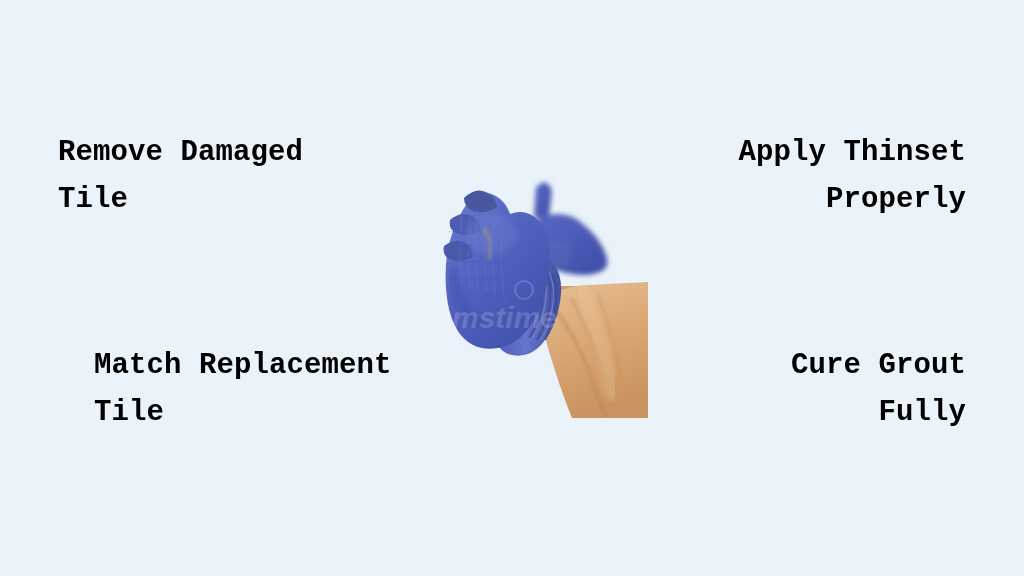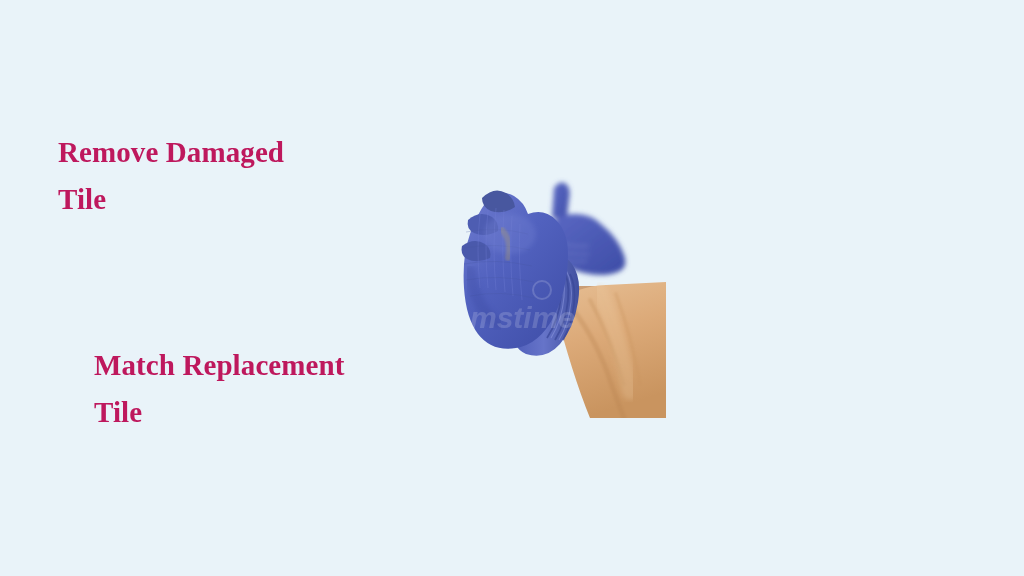--- a/index.html
+++ b/index.html
@@ -16,40 +16,40 @@
   #slide {
     position: relative;
     width: 1024px;
     height: 576px;
     background: #e9f3f9;
   }
 
   
   .callout {
     position: absolute;
-    color: #be185d;
-    font-family: Liberation Serif, serif;
+    color: #000000;
+    font-family: Liberation Mono, monospace;
     font-weight: bold;
     font-size: 29px;
     line-height: 47px;
     letter-spacing: 0.1px;
     white-space: pre-line;
   }
   .callout.left  { left: 58px;  text-align: left;  width: 400px; }
   .callout.right { right: 58px; text-align: right; width: 400px; }
 
   #label-remove-damaged-tile    { top: 129px; }
   #label-apply-thinset-properly { top: 129px; }
   #label-match-replacement-tile { top: 342px; margin-left: 36px; }
   #label-cure-grout-fully       { top: 342px; }
 
   
   #photo {
     position: absolute;
-    left: 450px;
+    left: 432px;
     top: 168px;
     width: 216px;
     height: 250px;
   }
   #photo svg { display: block; width: 100%; height: 100%; }
 
   .wm {
     font-family: "Liberation Sans", sans-serif;
     font-weight: bold;
     font-style: italic;
@@ -58,24 +58,28 @@
   }
 </style>
 </head>
 <body>
 
 <div id="slide">
 
   <div class="callout left" id="label-remove-damaged-tile">Remove Damaged
 Tile</div>
 
+  <div class="callout right" id="label-apply-thinset-properly">Apply Thinset
+Properly</div>
 
   <div class="callout left" id="label-match-replacement-tile">Match Replacement
 Tile</div>
 
+  <div class="callout right" id="label-cure-grout-fully">Cure Grout
+Fully</div>
 
   <div id="photo">
     <svg viewBox="0 0 216 250" xmlns="http://www.w3.org/2000/svg" aria-hidden="true">
       <defs>
         <linearGradient id="gSkin" x1="0" y1="0" x2="0.25" y2="1">
           <stop offset="0%" stop-color="#e6be93"></stop>
           <stop offset="45%" stop-color="#dcaa79"></stop>
           <stop offset="100%" stop-color="#c9945f"></stop>
         </linearGradient>
         <linearGradient id="gSkinTop" x1="0" y1="0" x2="0" y2="1">

